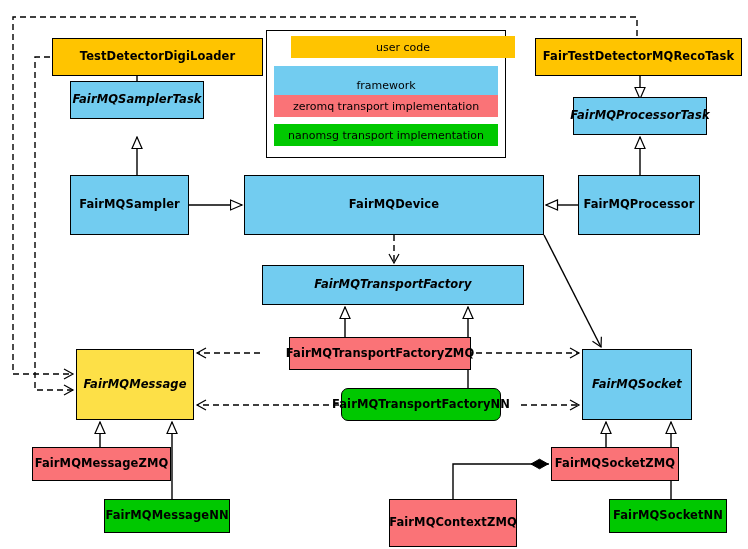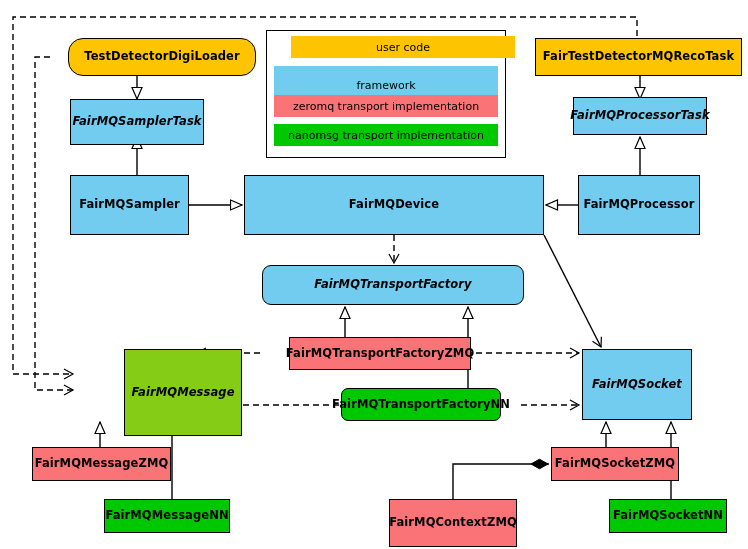--- a/index.html
+++ b/index.html
@@ -142,25 +142,25 @@
   <div class="legend-row" style="left:274px; top:66px; width:224px; height:38px; background:#72CCF0; z-index:7;">
     <span>framework</span>
   </div>
   <div class="legend-row" style="left:274px; top:95px; width:224px; height:22px; background:#FA7377; z-index:7;">
     <span>zeromq transport implementation</span>
   </div>
   <div class="legend-row" style="left:274px; top:124px; width:224px; height:22px; background:#00C800; z-index:7;">
     <span>nanomsg transport implementation</span>
   </div>
 
-  <div class="node" style="left:68px; top:38px; width:188px; height:38px; background:#FFC400;border-radius:15px;">
+  <div class="node" style="left:52px; top:38px; width:211px; height:38px; background:#FFC400;">
     <span>TestDetectorDigiLoader</span>
   </div>
 
-  <div class="node abstract" style="left:70px; top:99px; width:134px; height:46px; background:#72CCF0;">
+  <div class="node abstract" style="left:70px; top:81px; width:134px; height:38px; background:#72CCF0;">
     <span>FairMQSamplerTask</span>
   </div>
 
   <div class="node" style="left:70px; top:175px; width:119px; height:60px; background:#72CCF0;">
     <span>FairMQSampler</span>
   </div>
 
   <div class="node" style="left:244px; top:175px; width:300px; height:60px; background:#72CCF0;">
     <span>FairMQDevice</span>
   </div>
@@ -170,33 +170,33 @@
   </div>
 
   <div class="node" style="left:535px; top:38px; width:207px; height:38px; background:#FFC400;">
     <span>FairTestDetectorMQRecoTask</span>
   </div>
 
   <div class="node abstract" style="left:573px; top:97px; width:134px; height:38px; background:#72CCF0;">
     <span>FairMQProcessorTask</span>
   </div>
 
-  <div class="node abstract" style="left:262px; top:265px; width:262px; height:40px; background:#72CCF0;border-radius:9px;">
+  <div class="node abstract" style="left:262px; top:265px; width:262px; height:40px; background:#72CCF0;">
     <span>FairMQTransportFactory</span>
   </div>
 
   <div class="node" style="left:262px; top:337px; width:182px; height:33px; background:#FA7377;margin-left:27px;">
     <span>FairMQTransportFactoryZMQ</span>
   </div>
 
   <div class="node" style="left:341px; top:388px; width:160px; height:33px; background:#00C800;border-radius:7px;">
     <span>FairMQTransportFactoryNN</span>
   </div>
 
-  <div class="node abstract" style="left:76px; top:349px; width:118px; height:87px; background:#84cc16;margin-left:48px;">
+  <div class="node abstract" style="left:76px; top:349px; width:118px; height:71px; background:#fde047;">
     <span>FairMQMessage</span>
   </div>
 
   <div class="node abstract" style="left:582px; top:349px; width:110px; height:71px; background:#72CCF0;">
     <span>FairMQSocket</span>
   </div>
 
   <div class="node" style="left:32px; top:447px; width:139px; height:34px; background:#FA7377;">
     <span>FairMQMessageZMQ</span>
   </div>

